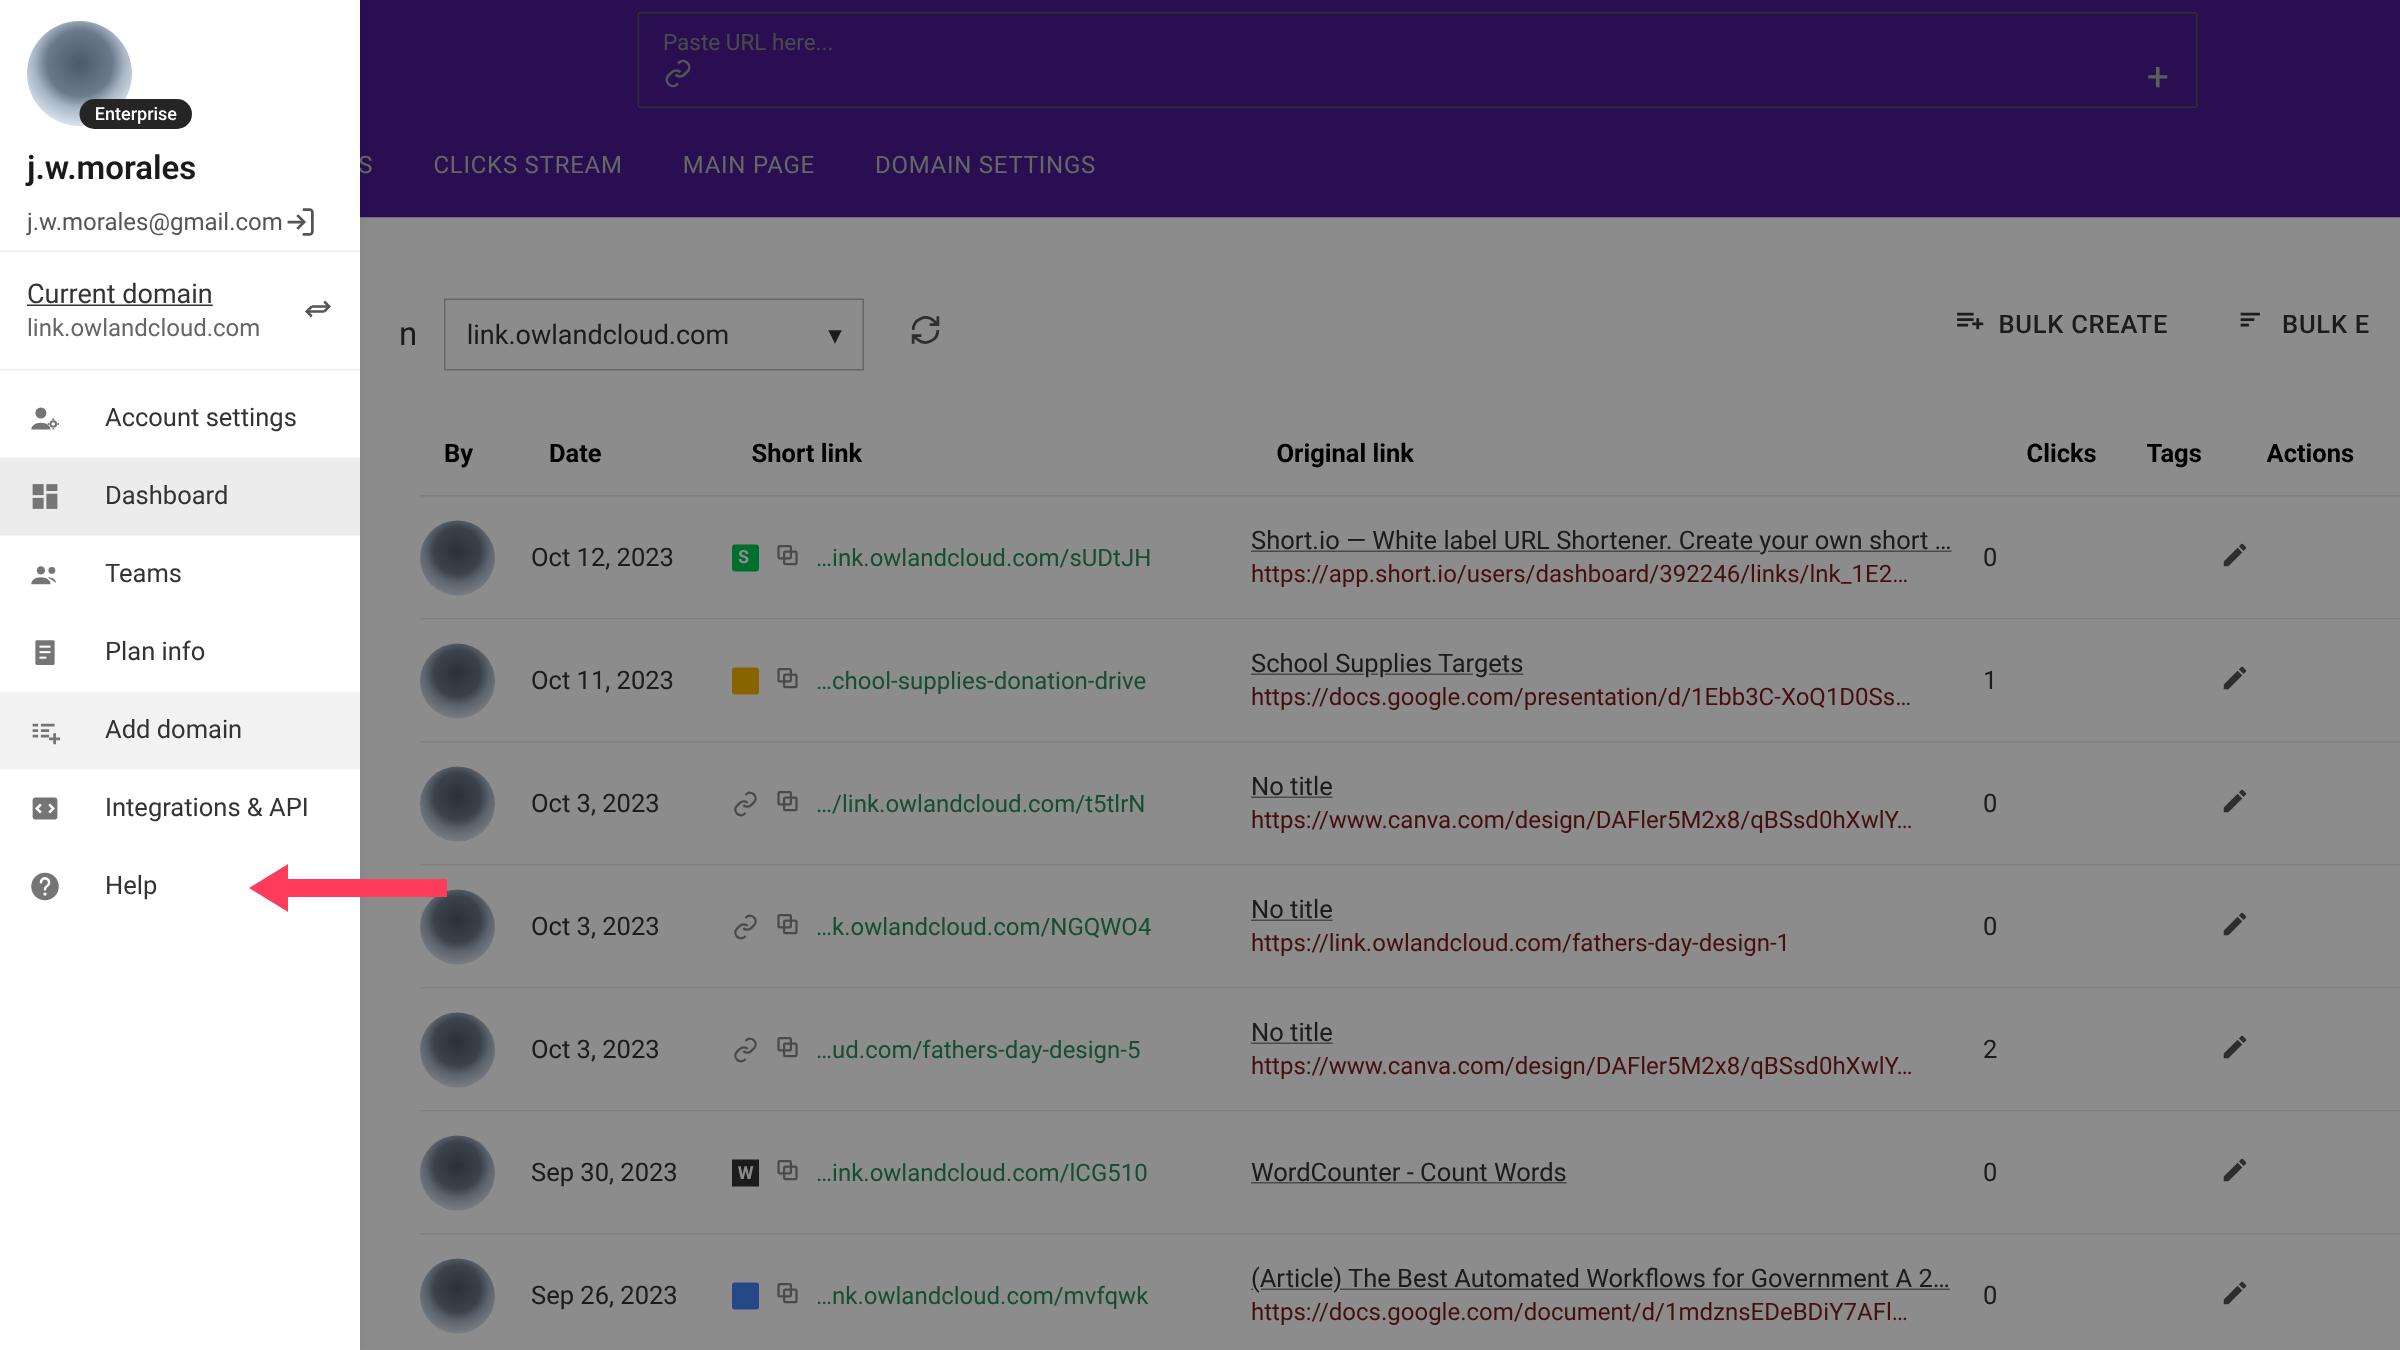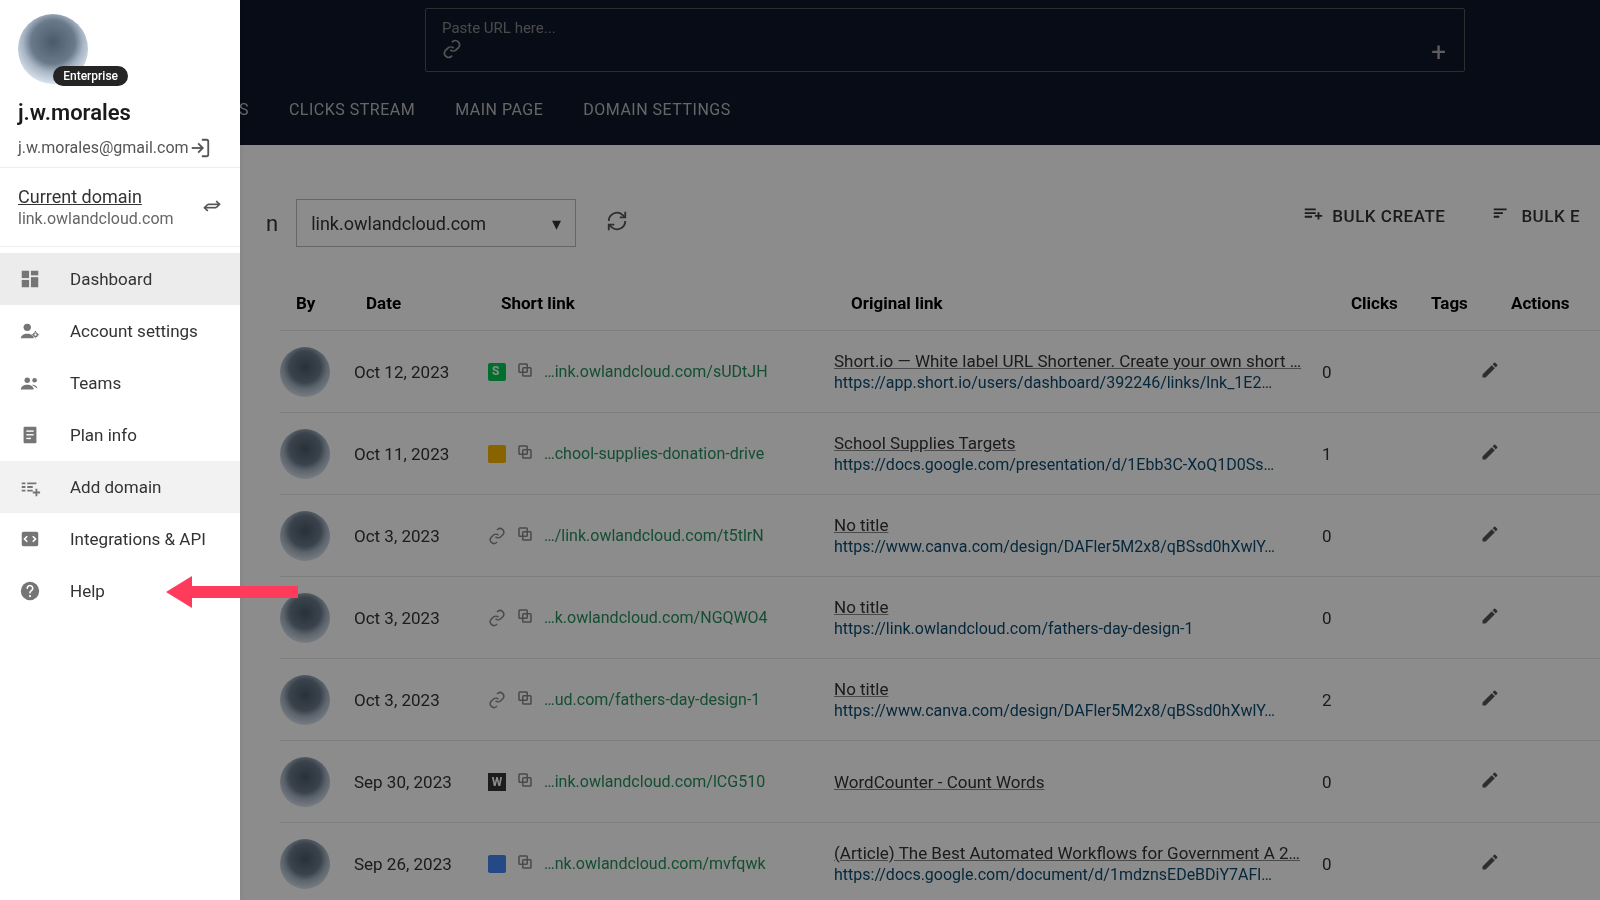--- a/index.html
+++ b/index.html
@@ -30,21 +30,21 @@
 
 .arrow-anno { position: absolute; left: 188px; top: 586px; z-index: 110; }
 .arrow-shaft { width: 110px; height: 12px; background: #ff3b5c; }
 .arrow-head { position: absolute; left: -22px; top: -10px; width: 0; height: 0; border-top: 16px solid transparent; border-bottom: 16px solid transparent; border-right: 26px solid #ff3b5c; }
 
 
 .main-area { position: absolute; left: 0; top: 0; width: 1600px; height: 900px; }
 .overlay-dim { position: absolute; left: 240px; top: 0; width: 1360px; height: 900px; background: rgba(0,0,0,0.45); z-index: 50; pointer-events: none; }
 
 
-.top-header { position: absolute; left: 0; top: 0; width: 1600px; height: 145px; background: #0f172a; padding-left: 44px; }
+.top-header { position: absolute; left: 0; top: 0; width: 1600px; height: 145px; background: #4c1d95; padding-left: 44px; }
 .url-input-wrap { position: absolute; left: 425px; top: 8px; width: 1040px; height: 64px; border: 1px solid #555; border-radius: 2px; }
 .url-placeholder { position: absolute; left: 16px; top: 10px; font-size: 15px; color: #888; }
 .link-icon-input { position: absolute; left: 16px; bottom: 8px; color: #999; }
 .plus-icon { position: absolute; right: 18px; top: 28px; color: #aaa; font-size: 26px; }
 
 .tabs-row { position: absolute; left: 228px; top: 100px; display: flex; gap: 40px; }
 .tab-item { color: #bbb; font-size: 16px; letter-spacing: 0.5px; }
 
 
 .content-area { position: absolute; left: 0; top: 145px; width: 1600px; height: 755px; background: #fff; }
@@ -75,21 +75,21 @@
 .fav-shortio { background: #00c853; border-radius: 2px; position: relative; }
 .fav-shortio::after { content: "S"; color: #fff; font-size: 12px; font-weight: bold; position: absolute; left: 4px; top: 1px; }
 .fav-slides { background: #f9b500; border-radius: 2px; }
 .fav-link { color: #888; }
 .fav-w { background: #333; color: #fff; font-size: 12px; font-weight: bold; display: flex; align-items: center; justify-content: center; }
 .fav-docs { background: #4285f4; border-radius: 2px; }
 .copy-icon { color: #888; }
 .short-link-text { color: #278f5c; font-size: 16px; }
 .row-orig { width: 488px; flex: 0 0 488px; }
 .orig-title { font-size: 17px; color: #333; text-decoration: underline; text-decoration-color: #888; white-space: nowrap; overflow: hidden; text-overflow: ellipsis; max-width: 480px; }
-.orig-url { font-size: 16px; color: #0c4a6e; white-space: nowrap; overflow: hidden; text-overflow: ellipsis; max-width: 480px; margin-top: 2px; }
+.orig-url { font-size: 16px; color: #7f1d1d; white-space: nowrap; overflow: hidden; text-overflow: ellipsis; max-width: 480px; margin-top: 2px; }
 .row-clicks { width: 80px; font-size: 17px; color: #333; flex: 0 0 80px; }
 .row-tags { width: 78px; flex: 0 0 78px; }
 .row-action { width: 60px; color: #555; flex: 0 0 60px; }
 
 svg { display: inline-block; }
 </style>
 </head>
 <body>
 
 <div class="main-area">
@@ -255,21 +255,21 @@
           <div class="row-date">Oct 3, 2023</div>
           <div class="row-short-wrap">
             <span class="favicon fav-link"><svg width="18" height="18" viewBox="0 0 24 24" fill="none" stroke="currentColor" stroke-width="2">
                 <path d="M10 13a5 5 0 0 0 7 0l3-3a5 5 0 0 0-7-7l-1 1"></path>
                 <path d="M14 11a5 5 0 0 0-7 0l-3 3a5 5 0 0 0 7 7l1-1"></path>
               </svg></span>
             <span class="copy-icon"><svg width="18" height="18" viewBox="0 0 24 24" fill="none" stroke="currentColor" stroke-width="2">
                 <rect x="9" y="9" width="11" height="11" rx="1"></rect>
                 <rect x="4" y="4" width="11" height="11" rx="1"></rect>
               </svg></span>
-            <span class="short-link-text">…ud.com/fathers-day-design-1</span>
+            <span class="short-link-text">…ud.com/fathers-day-design-5</span>
           </div>
           <div class="row-orig">
             <div class="orig-title">No title</div>
             <div class="orig-url">https://www.canva.com/design/DAFler5M2x8/qBSsd0hXwlY…</div>
           </div>
           <div class="row-clicks">2</div>
           <div class="row-tags"></div>
           <div class="row-action"><svg width="20" height="20" viewBox="0 0 24 24" fill="currentColor">
               <path d="M3 17.25V21h3.75L17.81 9.94l-3.75-3.75L3 17.25zM20.71 7.04a1 1 0 0 0 0-1.41l-2.34-2.34a1 1 0 0 0-1.41 0l-1.83 1.83 3.75 3.75 1.83-1.83z"></path>
             </svg></div>
@@ -347,45 +347,45 @@
       <svg width="20" height="20" viewBox="0 0 24 24" fill="none" stroke="currentColor" stroke-width="2">
           <path d="M7 10l-4 4 4 4"></path>
           <path d="M3 14h14"></path>
           <path d="M17 14l4-4-4-4"></path>
           <path d="M21 10H7"></path>
         </svg>
     </span>
   </div>
 
   <div class="nav-list" id="nav-list">
+      <div class="nav-item">
+        <span class="nav-icon">
+          <svg width="22" height="22" viewBox="0 0 24 24" fill="currentColor">
+            <circle cx="9" cy="8" r="4"></circle>
+            <path d="M2 20c0-3 3-5 7-5s7 2 7 5"></path>
+            <circle cx="18" cy="16" r="2" fill="none" stroke="currentColor" stroke-width="1.5"></circle>
+            <path d="M18 12v1M18 19v1M21 16h1M14 16h1" stroke="currentColor" stroke-width="1.5"></path>
+          </svg>
+        </span>
+        <span>Account settings</span>
+      </div>
       <div class="nav-item active">
         <span class="nav-icon">
           <svg width="22" height="22" viewBox="0 0 24 24" fill="currentColor">
             <rect x="3" y="3" width="8" height="8"></rect>
             <rect x="13" y="3" width="8" height="5"></rect>
             <rect x="13" y="10" width="8" height="11"></rect>
             <rect x="3" y="13" width="8" height="8"></rect>
           </svg>
         </span>
         <span>Dashboard</span>
       </div>
       <div class="nav-item">
         <span class="nav-icon">
           <svg width="22" height="22" viewBox="0 0 24 24" fill="currentColor">
-            <circle cx="9" cy="8" r="4"></circle>
-            <path d="M2 20c0-3 3-5 7-5s7 2 7 5"></path>
-            <circle cx="18" cy="16" r="2" fill="none" stroke="currentColor" stroke-width="1.5"></circle>
-            <path d="M18 12v1M18 19v1M21 16h1M14 16h1" stroke="currentColor" stroke-width="1.5"></path>
-          </svg>
-        </span>
-        <span>Account settings</span>
-      </div>
-      <div class="nav-item">
-        <span class="nav-icon">
-          <svg width="22" height="22" viewBox="0 0 24 24" fill="currentColor">
             <circle cx="9" cy="9" r="3"></circle>
             <circle cx="17" cy="9" r="2.5"></circle>
             <path d="M2 19c0-3 3-5 7-5s7 2 7 5"></path>
             <path d="M14 14c3 0 6 1.5 6 4"></path>
           </svg>
         </span>
         <span>Teams</span>
       </div>
       <div class="nav-item">
         <span class="nav-icon">

